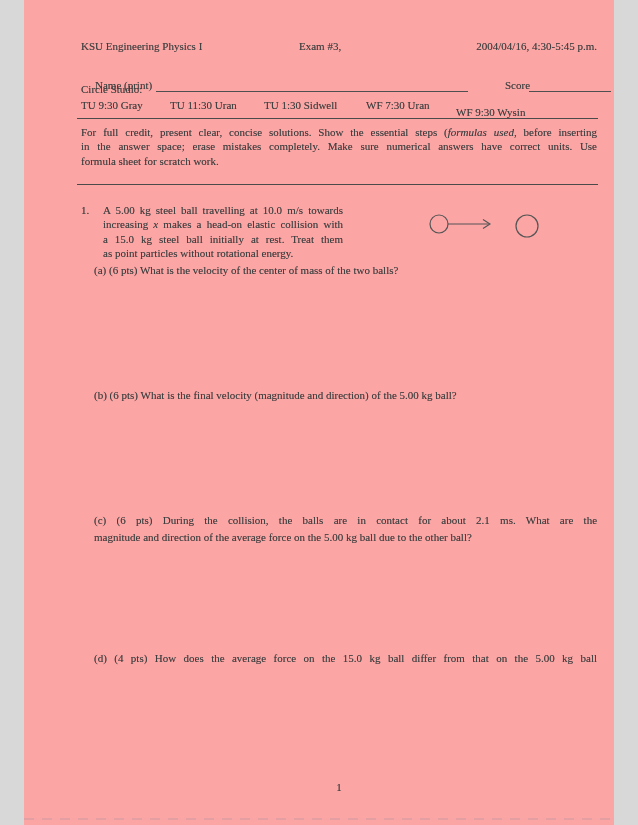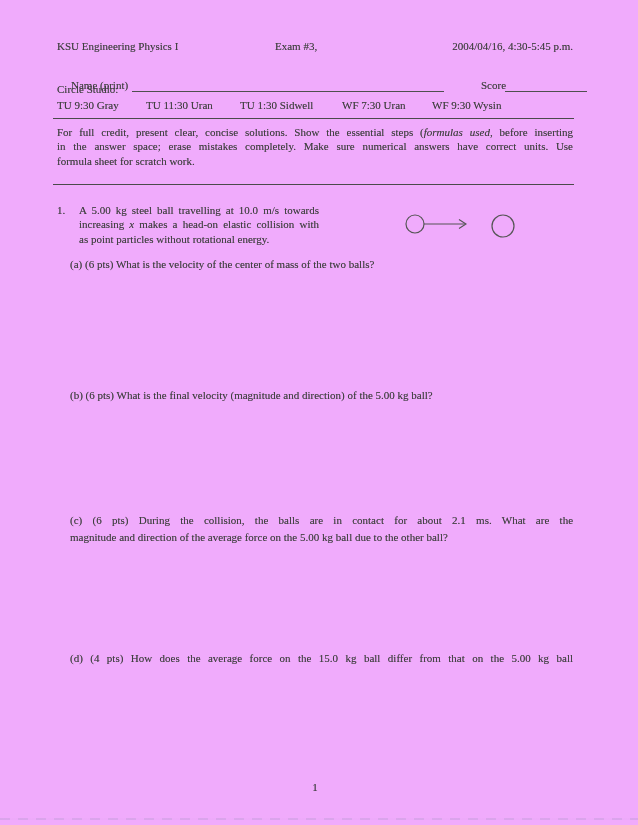--- a/index.html
+++ b/index.html
@@ -1,20 +1,20 @@
 <!DOCTYPE html>
 <html><head>
 <meta charset="utf-8">
 <style>
   html,body { margin:0; padding:0; background:#d8d8d8; }
   .page {
     position:relative;
-    width:638px; height:825px;
+    width:590px; height:825px;
     margin:0 auto;
-    background:#f0abfc;
+    background:#fca5a5;
     font-family:"Liberation Serif", serif;
     font-size:11px;
     color:#3f3f3f;
     overflow:hidden;
     text-shadow:0 0 0.4px rgba(70,70,70,0.55);
   }
   .abs { position:absolute; }
 
   
   .hdr { top:40px; left:57px; width:516px; height:14px; }
@@ -26,40 +26,40 @@
   .name-row { top:63px; left:71px; width:516px; height:13px;margin-top:16px; }
   .lbl-name  { position:absolute; left:0; top:0; white-space:nowrap; }
   .line-name { position:absolute; left:61px;  top:12px; width:312px; border-top:1px solid #4f4f4f; }
   .lbl-score { position:absolute; left:410px; top:0; white-space:nowrap; }
   .line-score{ position:absolute; left:434px; top:12px; width:82px;  border-top:1px solid #4f4f4f; }
 
   
   .studio-prompt { top:83px; left:57px; white-space:nowrap; }
   .studio-row { top:99px; left:57px; width:516px; height:13px; }
   .studio-row span { position:absolute; top:0; white-space:nowrap; }
-  .st1 { left:0; } .st2 { left:89px; } .st3 { left:183px; } .st4 { left:285px; } .st5 { left:375px; }
+  .st1 { left:0; } .st2 { left:89px; } .st3 { left:183px; } .st4 { left:285px; } .st5 { left:375px;margin-top:7px; }
 
   
   .rule1 { top:118px; left:53px; width:521px; border-top:1px solid #4a4a4a; }
   .rule2 { top:184px; left:53px; width:521px; border-top:1px solid #4a4a4a; }
 
   
   .instructions { top:125px; left:57px; width:516px; line-height:14.3px; }
   .jline { text-align:justify; text-align-last:justify; }
   .it { font-style:italic; }
 
   
   .problem { top:203px; left:57px; width:262px; line-height:14.4px; }
   .problem .num { position:absolute; left:0; top:0; }
   .problem .ptext { margin-left:22px; }
 
   .diagram { top:209px; left:398px; width:130px; height:36px; }
 
   .qline  { white-space:nowrap; }
-  .part-a { top:258px; left:70px; width:503px; }
+  .part-a { top:264px; left:70px; width:503px; }
   .part-b { top:389px; left:70px; width:503px; }
   .part-c { top:512px; left:70px; width:503px; line-height:17px; }
   .part-d { top:650px; left:70px; width:503px; line-height:17px; }
 
   .page-number { top:781px; left:57px; width:516px; text-align:center; }
 
   .scan-artifact {
     top:818px; left:0; width:638px; height:2px;
     background:repeating-linear-gradient(90deg,
       rgba(110,130,155,0.30) 0px 10px,
@@ -102,20 +102,21 @@
     <div>formula sheet for scratch work.</div>
   </div>
 
   <div class="abs rule2"></div>
 
   <div class="abs problem">
     <span class="num">1.</span>
     <div class="ptext">
       <div class="jline">A 5.00 kg steel ball travelling at 10.0 m/s towards</div>
       <div class="jline"><span>increasing </span><span class="it">x</span><span> makes a head-on elastic collision with</span></div>
+      <div class="jline">a 15.0 kg steel ball initially at rest.  Treat them</div>
       <div>as point particles without rotational energy.</div>
     </div>
   </div>
 
   <div class="abs diagram">
     <svg width="130" height="36" viewBox="0 0 130 36">
       <circle cx="17" cy="15" r="9" fill="none" stroke="#555" stroke-width="1.2"></circle>
       <line x1="26" y1="15" x2="67" y2="15" stroke="#555" stroke-width="1.1"></line>
       <polyline points="61,10.5 68,15 61,19.5" fill="none" stroke="#555" stroke-width="1.1"></polyline>
       <circle cx="105" cy="17" r="11" fill="none" stroke="#555" stroke-width="1.2"></circle>

